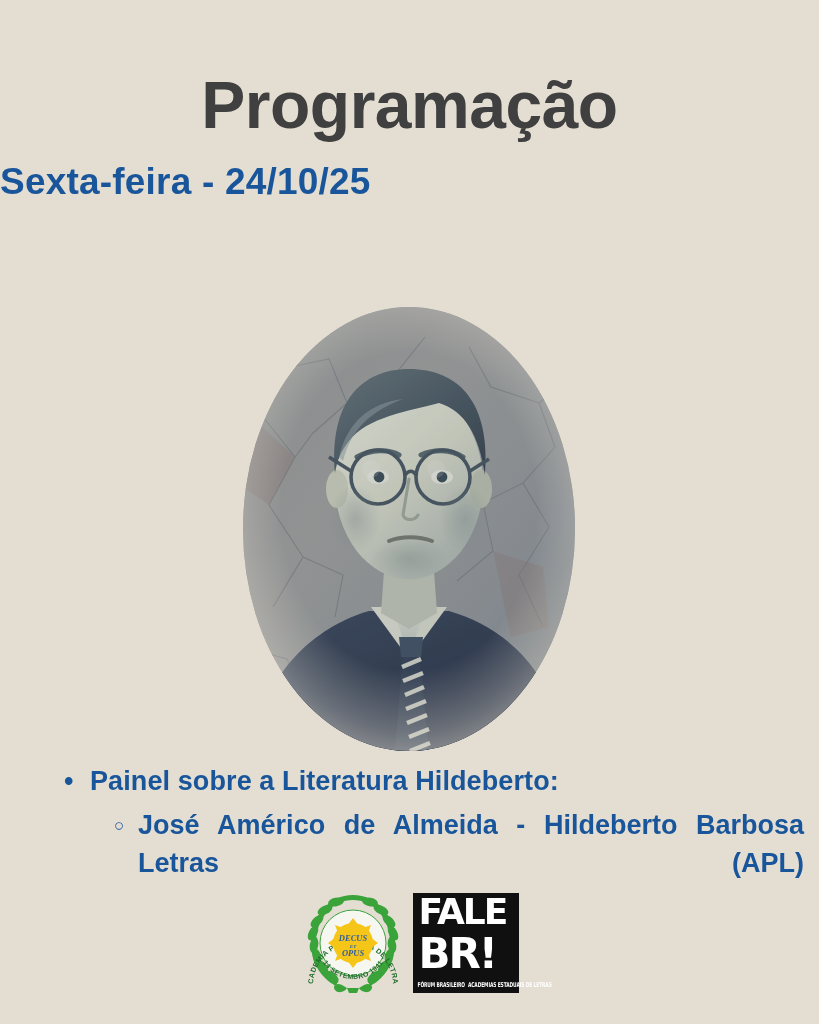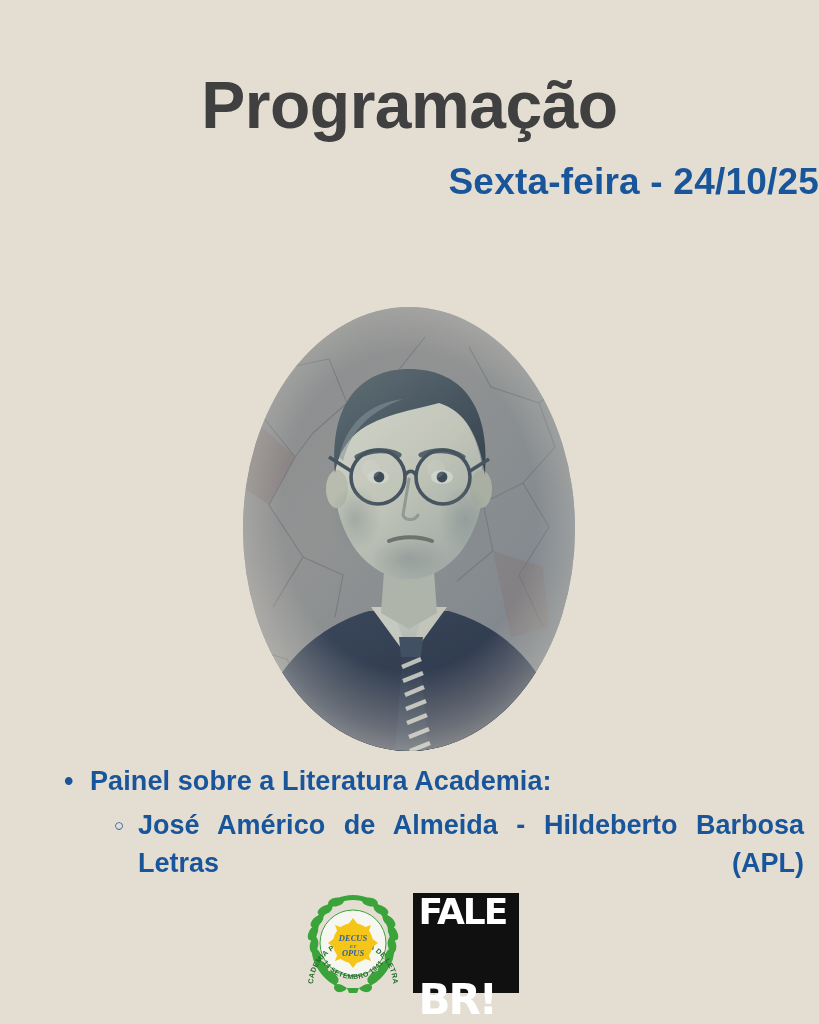--- a/index.html
+++ b/index.html
@@ -32,21 +32,21 @@
     font-weight: 700;
     letter-spacing: -0.5px;
     color: #404040;
     white-space: nowrap;
   }
   .subtitle {
     position: absolute;
     left: 0;
     top: 163px;
     width: 819px;
-    text-align: right;
+    text-align: left;
     font-size: 37px;
     line-height: 1;
     font-weight: 700;
     letter-spacing: 0.2px;
     color: #19559a;
     white-space: nowrap;
   }
 
   
   .details {
@@ -162,21 +162,20 @@
   
   .falebr {
     width: 106px;
     height: 100px;
     background: #101010;
     padding: 4px 5px 3px 5px;
     box-sizing: border-box;
     display: flex;
     flex-direction: column;
     justify-content: flex-start;
-    gap: 46px;
   }
   .fb-line1, .fb-line2 {
     color: #ffffff;
     font-weight: 700;
     letter-spacing: -2px;
     line-height: 0.82;
     white-space: nowrap;
     font-family: "DejaVu Sans", sans-serif;
   }
   .fb-line1 { font-size: 36px; margin-left: 1px; }
@@ -319,21 +318,21 @@
 
       <rect x="0" y="0" width="332" height="444" fill="#2f4a5a" opacity="0.17"></rect>
       <rect x="0" y="0" width="332" height="444" fill="#d8d6c0" opacity="0.10"></rect>
     </svg>
     <div class="photo-vignette"></div>
   </div>
 
   <div class="program">
     <div class="prog-item">
       <span class="prog-bullet">•</span>
-      <span class="prog-text">Painel sobre a Literatura Academia:</span>
+      <span class="prog-text">Painel sobre a Literatura Hildeberto:</span>
     </div>
     <div class="prog-sub">
       <span class="prog-sub-bullet">○</span>
       <span class="prog-sub-text">José Américo de Almeida - Hildeberto Barbosa Letras (APL)</span>
     </div>
   </div>
 
   <div class="logos">
 
     <svg class="apl-seal" viewBox="0 0 104 108">

